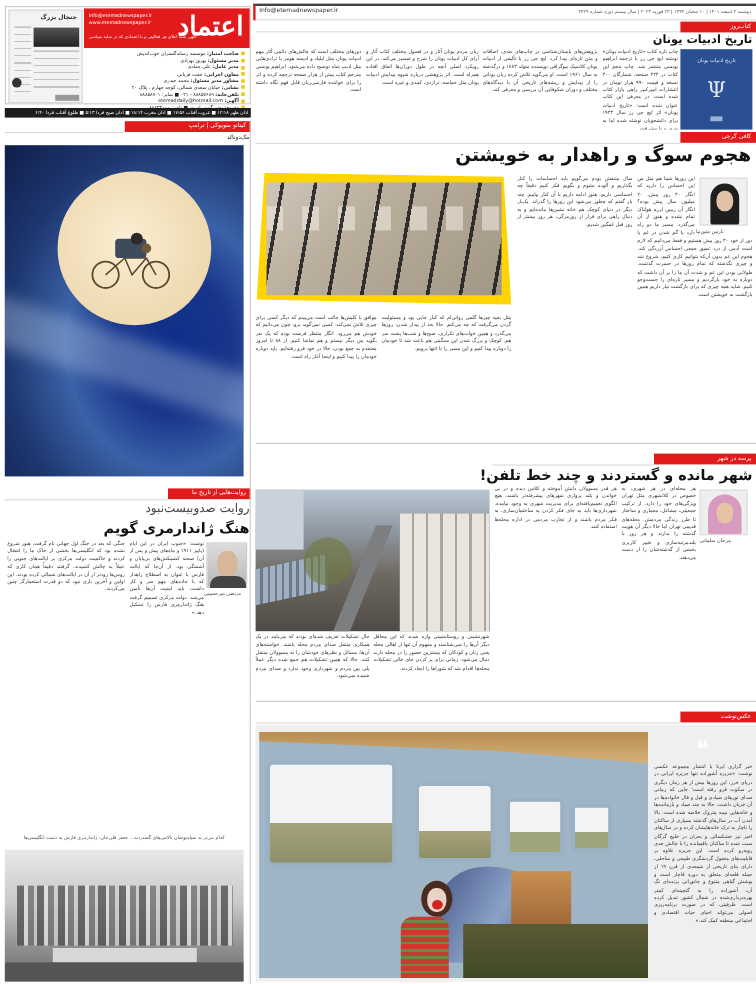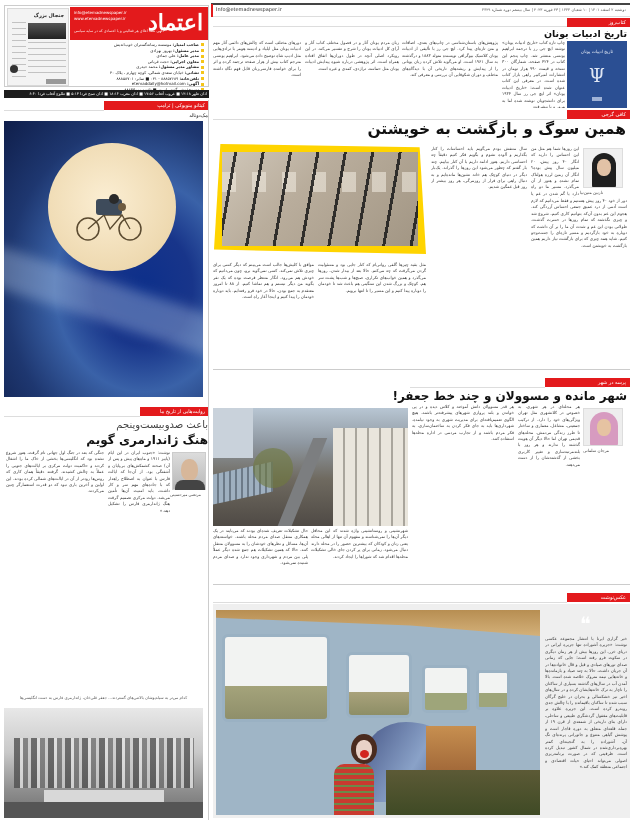--- a/index.html
+++ b/index.html
@@ -72,21 +72,21 @@
     <circle cx="60" cy="36" r="11" fill="none" stroke="#5a4a30" stroke-width="1.5"></circle>
     <path d="M18 36 L34 22 L52 22 L60 36 M34 22 L40 36 L52 22" fill="none" stroke="#5a4a30" stroke-width="1.3"></path>
     <rect x="26" y="6" width="26" height="16" rx="3" fill="#3e4b5b"></rect>
     <circle cx="44" cy="6" r="5" fill="#2a2a2a"></circle>
     <circle cx="52" cy="14" r="4" fill="#6d5a3f"></circle>
   </svg>
 </div>
 
 <div class="redtag" style="left:140px;top:407px;width:69px">روایت‌هایی از تاریخ ما</div>
 <div class="rule" style="left:4px;top:416px;width:136px;background:#ddd"></div>
-<div class="headline" style="right:422px;top:419px;font-size:10px;font-weight:normal;color:#444">باعث صدوبیست‌وپنجم</div>
+<div class="headline" style="right:422px;top:419px;font-size:10px;font-weight:normal;color:#444">روایت صدوبیست‌نبود</div>
 <div class="headline" style="right:422px;top:433px;font-size:12px">هنگ ژاندارمری گویم</div>
 <div class="abs" style="left:172px;top:452px;width:34px;height:38px;background:linear-gradient(#dcdcdc,#b8b8b8);border:1px solid #ccc">
   <div class="abs" style="left:8px;top:6px;width:17px;height:22px;border-radius:45%;background:#d7b79a"></div>
   <div class="abs" style="left:2px;top:27px;width:30px;height:10px;border-radius:8px 8px 0 0;background:#444"></div>
 </div>
 <div class="abs" style="left:170px;top:492px;font-size:4px;direction:rtl;color:#444;white-space:nowrap">مرتضی میرحسینی</div>
 <div class="abs txt" style="left:108px;top:450px;width:62px;height:245px">نوشت: «جنوب ایران در این ایام (پاییز ۱۹۱۱ و ماه‌های پیش و پس از آن) صحنه کشمکش‌های بی‌پایان و آشفتگی بود. از آن‌جا که ایالت فارس با عنوان به اصطلاح راهدار که با جاده‌های مهم سر و کار داشت، باید امنیت آن‌ها تأمین می‌شد. دولت مرکزی تصمیم گرفت هنگ ژاندارمری فارس را تشکیل دهد.»</div>
 <div class="abs txt" style="left:6px;top:450px;width:98px;height:245px">جنگی که بعد در جنگ اول جهانی نام گرفت، هنوز شروع نشده بود که انگلیسی‌ها بخشی از خاک ما را اشغال کردند و حاکمیت دولت مرکزی بر ایالت‌های جنوبی را عملاً به چالش کشیدند. گرفتند دقیقاً همان کاری که روس‌ها زودتر از آن در ایالت‌های شمالی کرده بودند. این اولین و آخرین باری نبود که دو قدرت استعمارگر چنین می‌کردند.</div>
 <div class="abs photo-cap" style="left:4px;top:695px;width:199px">کدام می‌تر به سیاه‌پوشان بالاتنی‌های گستردند... جعفر قلی‌خان، ژاندارمری فارس به دست انگلیسی‌ها</div>
 <div class="abs" style="left:4px;top:708px;width:199px;height:110px;overflow:hidden;background:linear-gradient(#e8e8e8,#c9c9c9 40%,#8e8e8e 75%,#6e6e6e)">
@@ -105,42 +105,42 @@
   <div class="abs" style="left:0;top:24px;width:60px;text-align:center;font-size:18px;color:#dfe6f3;font-family:'DejaVu Serif',serif">Ψ</div>
   <div class="abs" style="left:25px;top:56px;width:10px;height:4px;background:#9fb2d6"></div>
 </div>
 <div class="abs txt" style="left:502px;top:40px;width:63px;height:68px">چاپ تازه کتاب «تاریخ ادبیات یونان» نوشته ایچ جی رز با ترجمه ابراهیم یونسی منتشر شد. چاپ پنجم این کتاب در ۴۲۴ صفحه، شمارگان ۳۰۰ نسخه و قیمت ۹۹۰ هزار تومان در انتشارات امیرکبیر راهی بازار کتاب شده است. در معرفی این کتاب عنوان شده است: «تاریخ ادبیات یونان» اثر ایچ جی رز سال ۱۹۳۴ برای دانشجویان نوشته شده اما به مرور و با پیشرفت</div>
 <div class="abs txt" style="left:402px;top:40px;width:96px;height:68px">پژوهش‌های باستان‌شناسی در چاپ‌های بعدی، اضافات و متن تازه‌ای پیدا کرد. ایچ جی رز با تألیفی از ادبیات یونان کلاسیک بیوگرافی نویسنده متولد ۱۸۸۳ و درگذشته به سال ۱۹۶۱ است. او می‌گوید تلاش کرده زبان یونانی را از پیدایش و ریشه‌های تاریخی آن با دیدگاه‌های مختلف و دوران شکوفایی آن بررسی و معرفی کند.</div>
 <div class="abs txt" style="left:305px;top:40px;width:94px;height:68px">زبان مردم یونان آثار و در فصول مختلف کتاب آثار و آرای کل ادبیات یونان را شرح و تفسیر می‌کند. در این رویکرد اصلی آنچه در طول دوران‌ها اتفاق افتاده همراه است. اثر پژوهشی درباره شیوه پیدایش ادبیات یونان مثل حماسه، تراژدی، کمدی و غیره است.</div>
 <div class="abs txt" style="left:213px;top:40px;width:88px;height:68px">دورهای مختلف است که چالش‌های دائمی آثار مهم ادبیات یونان مثل ایلیاد و ادیسه هومر با ترادی‌هایی مثل ادیپ شاه توضیح داده می‌شود. ابراهیم یونسی مترجم کتاب بیش از هزار صفحه ترجمه کرده و اثر را برای خواننده فارسی‌زبان قابل فهم نگاه داشته است.</div>
 
 <div class="redtag" style="left:567px;top:110px;width:63px">کافی گرجی</div>
 <div class="rule" style="left:213px;top:119px;width:354px;background:#ddd"></div>
-<div class="headline" style="right:4px;top:120px;font-size:15.5px;letter-spacing:-.3px">همین سوگ و بازگشت به خویشتن</div>
+<div class="headline" style="right:4px;top:120px;font-size:15.5px;letter-spacing:-.3px">هجوم سوگ و راهدار به خویشتن</div>
 <div class="abs" style="left:583px;top:148px;width:40px;height:40px;background:#f0f0f0;border:1px solid #ddd;overflow:hidden">
   <div class="abs" style="left:8px;top:4px;width:24px;height:36px;border-radius:12px 12px 4px 4px;background:#1f1f1f"></div>
   <div class="abs" style="left:13px;top:10px;width:14px;height:17px;border-radius:45%;background:#e2c2a6"></div>
 </div>
 <div class="abs" style="left:580px;top:190px;font-size:4.2px;direction:rtl;color:#444;white-space:nowrap">نازنین متین‌نیا</div>
 <div class="abs txt" style="left:531px;top:146px;width:48px;height:52px">این روزها شما هم مثل من این احساس را دارید که انگار ۴۰ روز پیش، ۲۰ میلیون سال پیش بوده؟ انگار آن زمین لرزه هولناک تمام نشده و هنوز از آن می‌گذرد. مسیر ما دو راه دارد یا گم شدن در غم یا دوباره برخاستن. من چند نکته اتفاق افتاده را مرور کردم.</div>
 <div class="abs txt" style="left:531px;top:198px;width:96px;height:168px">دور از خود ۴۰ روز پیش هستیم و فقط می‌دانیم که لازم است آدمی از درد عمیق جمعی احساس آزردگی کند. هجوم این غم بدون آن‌که بتوانیم کاری کنیم، شروع شد و چیزی نگذشته که تمام روزها در حسرت گذشت. طولانی بودن این غم و شدت آن ما را بر آن داشت که دوباره به خود بازگردیم و مسیر تازه‌ای را جست‌وجو کنیم. شاید همه چیزی که برای بازگشت نیاز داریم همین بازگشت به خویشتن است.</div>
 <div class="abs txt" style="left:431px;top:146px;width:96px;height:220px">سال متنفش بودم می‌گویم باید احساسات را کنار بگذاریم و آلوده نشوم و بگویم فکر کنیم دقیقاً چه احساسی داریم. هنوز ادامه داریم با آن کنار بیاییم. چند بار گفتم که چطور می‌شود این روزها را گذراند. یک‌بار دیگر در دنیای کوچک هم خانه نشین‌ها مانده‌ایم و به دنبال راهی برای فرار از روزمرگی، هر روز بیشتر از روز قبل غمگین شدیم.</div>
 <div class="abs" style="left:214px;top:144px;width:212px;height:110px;background:#ffd400;clip-path:polygon(3% 0,97% 3%,100% 100%,0 96%)">
   <div class="abs" style="left:8px;top:8px;width:196px;height:94px;background:linear-gradient(135deg,#cfc6b8,#b9ad9c 40%,#a29684);overflow:hidden">
     <div class="abs" style="left:0;top:20px;width:196px;height:20px;background:repeating-linear-gradient(90deg,#eee8dd 0 14px,transparent 14px 30px);opacity:.6"></div>
     <div class="abs" style="left:0;top:0;width:196px;height:94px;background:repeating-linear-gradient(100deg,transparent 0 12px,rgba(25,25,25,.85) 12px 15px,transparent 15px 27px)"></div>
   </div>
 </div>
 <div class="abs txt" style="left:318px;top:262px;width:108px;height:104px">مثل بقیه چیزها گلفی روانی‌ام که کنار جایی بود و مسئولیت گردن می‌گرفت که چه می‌کنم. حالا بعد از بیدار شدن، روزها می‌گذرد و همین خواب‌های تکراری، صبح‌ها و شب‌ها پشت سر هم. کوچک و بزرگ شدن این سنگینی هم باعث شد تا خودمان را دوباره پیدا کنیم و این مسیر را تا انتها برویم.</div>
 <div class="abs txt" style="left:213px;top:262px;width:101px;height:104px">موافق با کلیش‌ها جالب است می‌بینم که دیگر کسی برای چیزی تلاش نمی‌کند. کسی نمی‌گوید برو، چون می‌دانیم که خودش هم می‌رود. انگار منتظر فرصت بوده که یک نفر بگوید من دیگر نیستم و هم تماشا کنیم. از ۸۸ تا امروز معتقدم به جمع بودن، حالا در خود فرو رفته‌ایم. باید دوباره خودمان را پیدا کنیم و اینجا آغاز راه است.</div>
 
 <div class="rule" style="left:213px;top:369px;width:417px;background:#ccc"></div>
 <div class="redtag" style="left:545px;top:378px;width:85px">پرسه در شهر</div>
 <div class="rule" style="left:410px;top:387px;width:135px;background:#ddd"></div>
-<div class="headline" style="right:3px;top:389px;font-size:12px">شهر مانده و مسوولان و چند خط جعفر!</div>
+<div class="headline" style="right:3px;top:389px;font-size:12px">شهر مانده و گستردند و چند خط تلفن!</div>
 <div class="abs" style="left:583px;top:408px;width:40px;height:38px;background:#eee;overflow:hidden;border:1px solid #ddd">
   <div class="abs" style="left:6px;top:3px;width:28px;height:35px;border-radius:14px 14px 4px 4px;background:#d79bc0"></div>
   <div class="abs" style="left:13px;top:10px;width:14px;height:17px;border-radius:45%;background:#e6c3a2"></div>
 </div>
 <div class="abs" style="left:583px;top:448px;font-size:4.2px;direction:rtl;color:#444;white-space:nowrap">مرجان سلمانی</div>
 <div class="abs txt" style="left:518px;top:404px;width:62px;height:176px">هر محله‌ای در هر شهری، به خصوص در کلانشهری مثل تهران ویژگی‌های خود را دارد. از ترکیب جمعیتی، مشاغل، معماری و ساختار تا طرز زندگی مردمش. محله‌های قدیمی تهران اما حالا دیگر آن هویت گذشته را ندارند و هر روز با بلندمرتبه‌سازی و تغییر کاربری بخشی از گذشته‌شان را از دست می‌دهند.</div>
 <div class="abs txt" style="left:412px;top:404px;width:102px;height:176px">هر قدر مسوولان دانش آموخته و کلاس دیده و در پی خواندن و بلند پروازی شهرهای پیشرفته‌تر باشند، هیچ الگوی تعمیم‌یافته‌ای برای مدیریت شهری به وجود نیامده. شهرداری‌ها باید به جای فکر کردن به ساختمان‌سازی، به فکر مردم باشند و از تجارب مردمی در اداره محله‌ها استفاده کنند.</div>
 <div class="abs" style="left:213px;top:408px;width:195px;height:118px;overflow:hidden;background:linear-gradient(#b8c6d3,#8e97a0 30%,#6f6a60 60%,#4f4a45)">
   <div class="abs" style="left:120px;top:20px;width:75px;height:98px;background:repeating-linear-gradient(90deg,#e9e5dc 0 10px,#a9a59c 10px 12px)"></div>
   <div class="abs" style="left:0;top:0;width:40px;height:50px;background:#c9d2db"></div>

